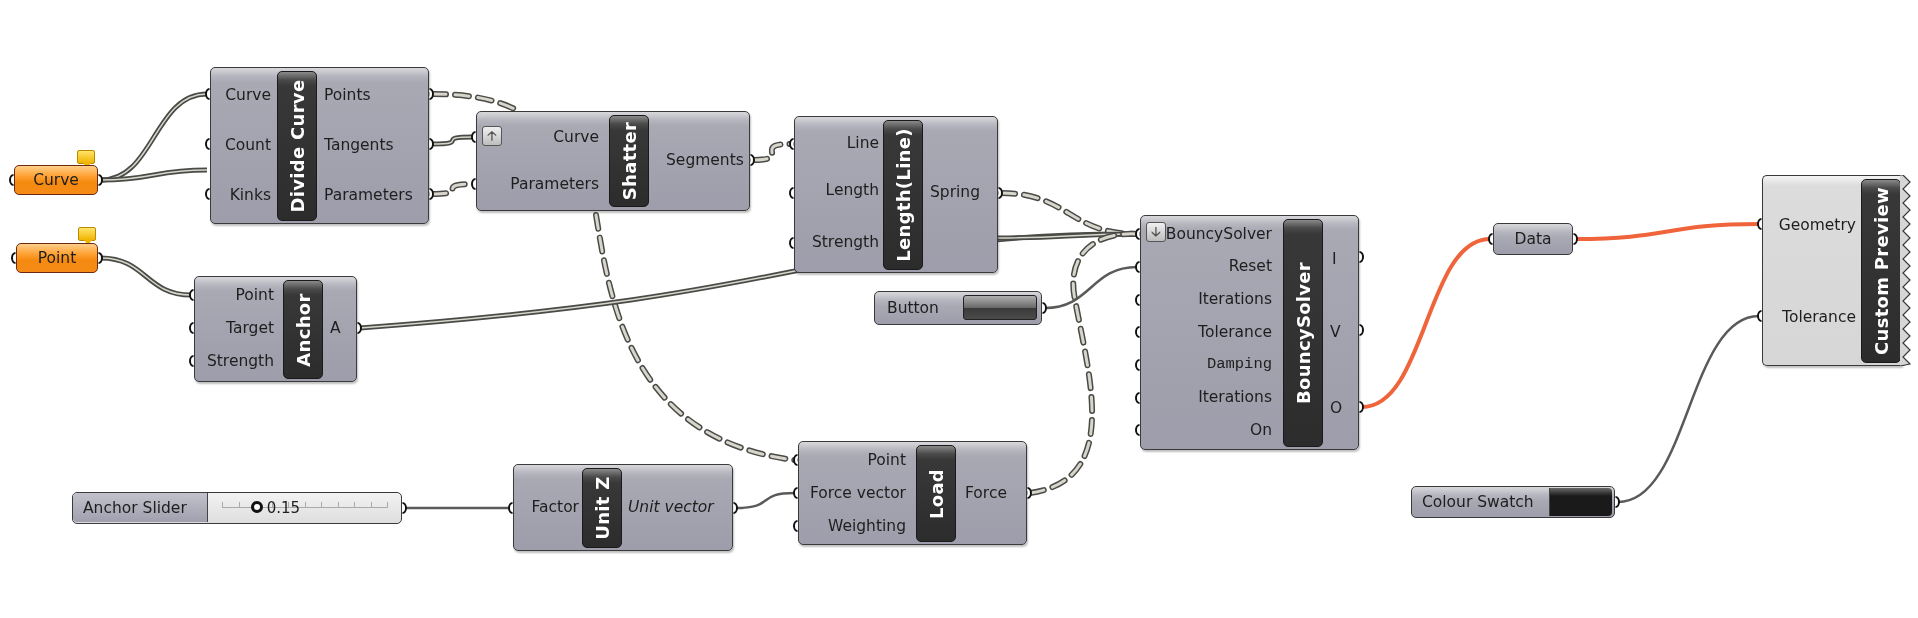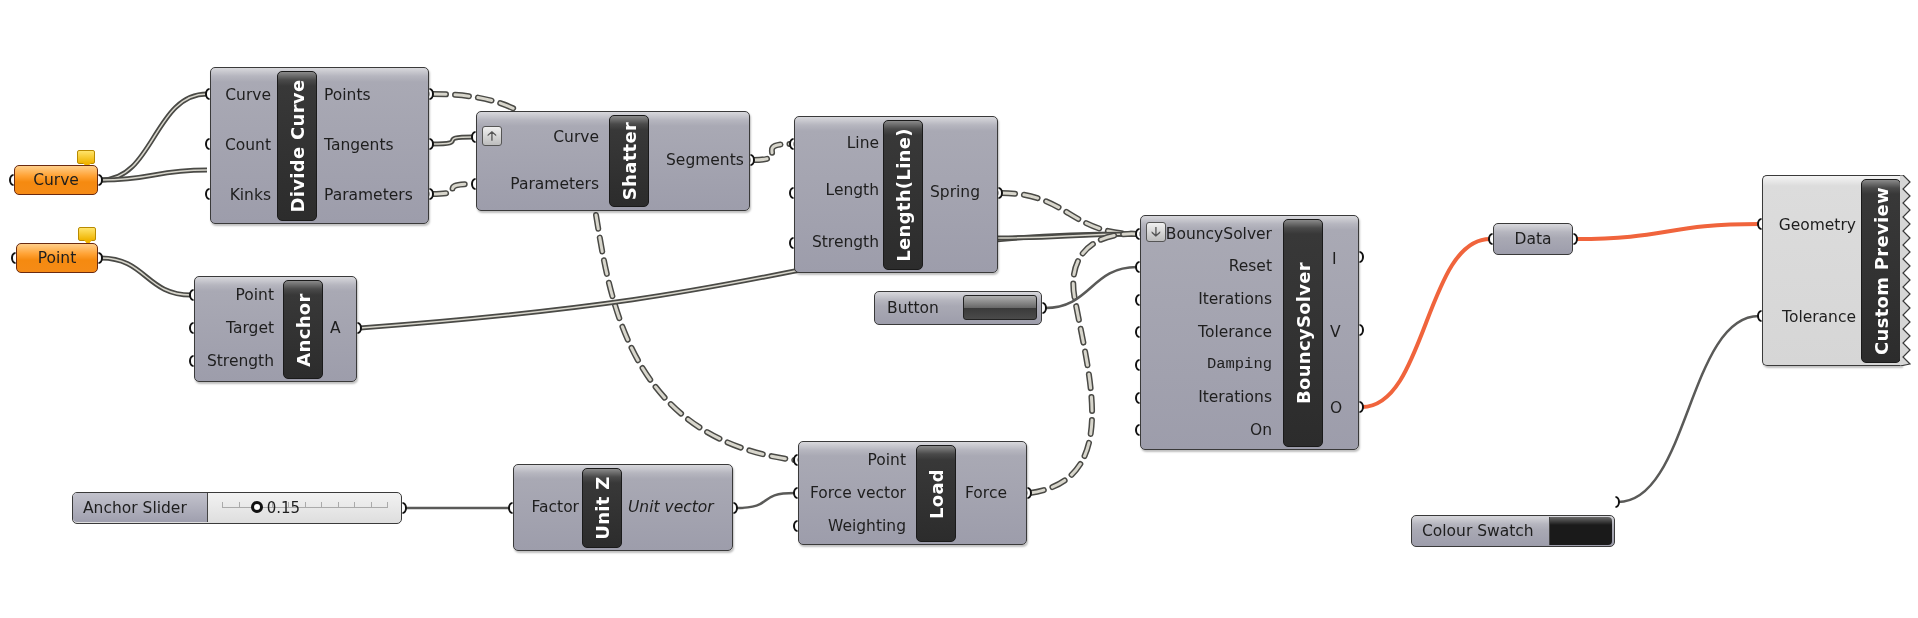--- a/index.html
+++ b/index.html
@@ -222,21 +222,21 @@
   <div class="nick" style="left:98px;top:3px;width:40px;height:184px;">
       <span>Custom Preview</span>
     </div>
 </div>
 <svg style="position:absolute;left:1900px;top:175px;" width="12" height="191">
   <polyline id="zigzag" fill="#d6d6d6" stroke="#3a3a3a" stroke-width="1.2" points="0,0 3,0 10,7 3,14 10,21 3,28 10,35 3,42 10,49 3,56 10,63 3,70 10,77 3,84 10,91 3,98 10,105 3,112 10,119 3,126 10,133 3,140 10,147 3,154 10,161 3,168 10,175 3,182 10,189 0,191"></polyline>
 </svg>
 <div class="grip in" style="left:1757px;top:218px;"></div>
 <div class="grip in" style="left:1757px;top:310px;"></div>
 
-<div class="param" style="left:1411px;top:486px;width:204px;height:32px;margin-top:29px;">
+<div class="param" style="left:1411px;top:486px;width:204px;height:32px;">
   <span class="lbl" style="left:10px;top:6px;">Colour Swatch</span>
   <div id="swatch" style="position: absolute; left: 137px; top: 1px; width: 63px; height: 28px; box-sizing: border-box; border-left: 1.5px solid rgb(68, 68, 68); border-radius: 0px 4px 4px 0px; background: linear-gradient(rgb(106, 106, 106) 0px, rgb(26, 26, 26) 8px, rgb(26, 26, 26));"></div>
 </div>
 <div class="grip out" style="left:1611px;top:496px;"></div>
 
 <div class="param" style="left:72px;top:492px;width:330px;height:32px;background:linear-gradient(#f2f2f2,#dedede);">
   <div style="position:absolute;left:0;top:0;width:134px;height:29px;border-right:1.5px solid #444;border-radius:4px 0 0 4px;background:linear-gradient(#c2c2cc,#9f9fae);">
     <span class="lbl" style="left:10px;top:6px;">Anchor Slider</span>
   </div>
   <div id="slider-track" style="position:absolute;left:149px;top:14px;width:165px;height:1px;background:#aaa;">

